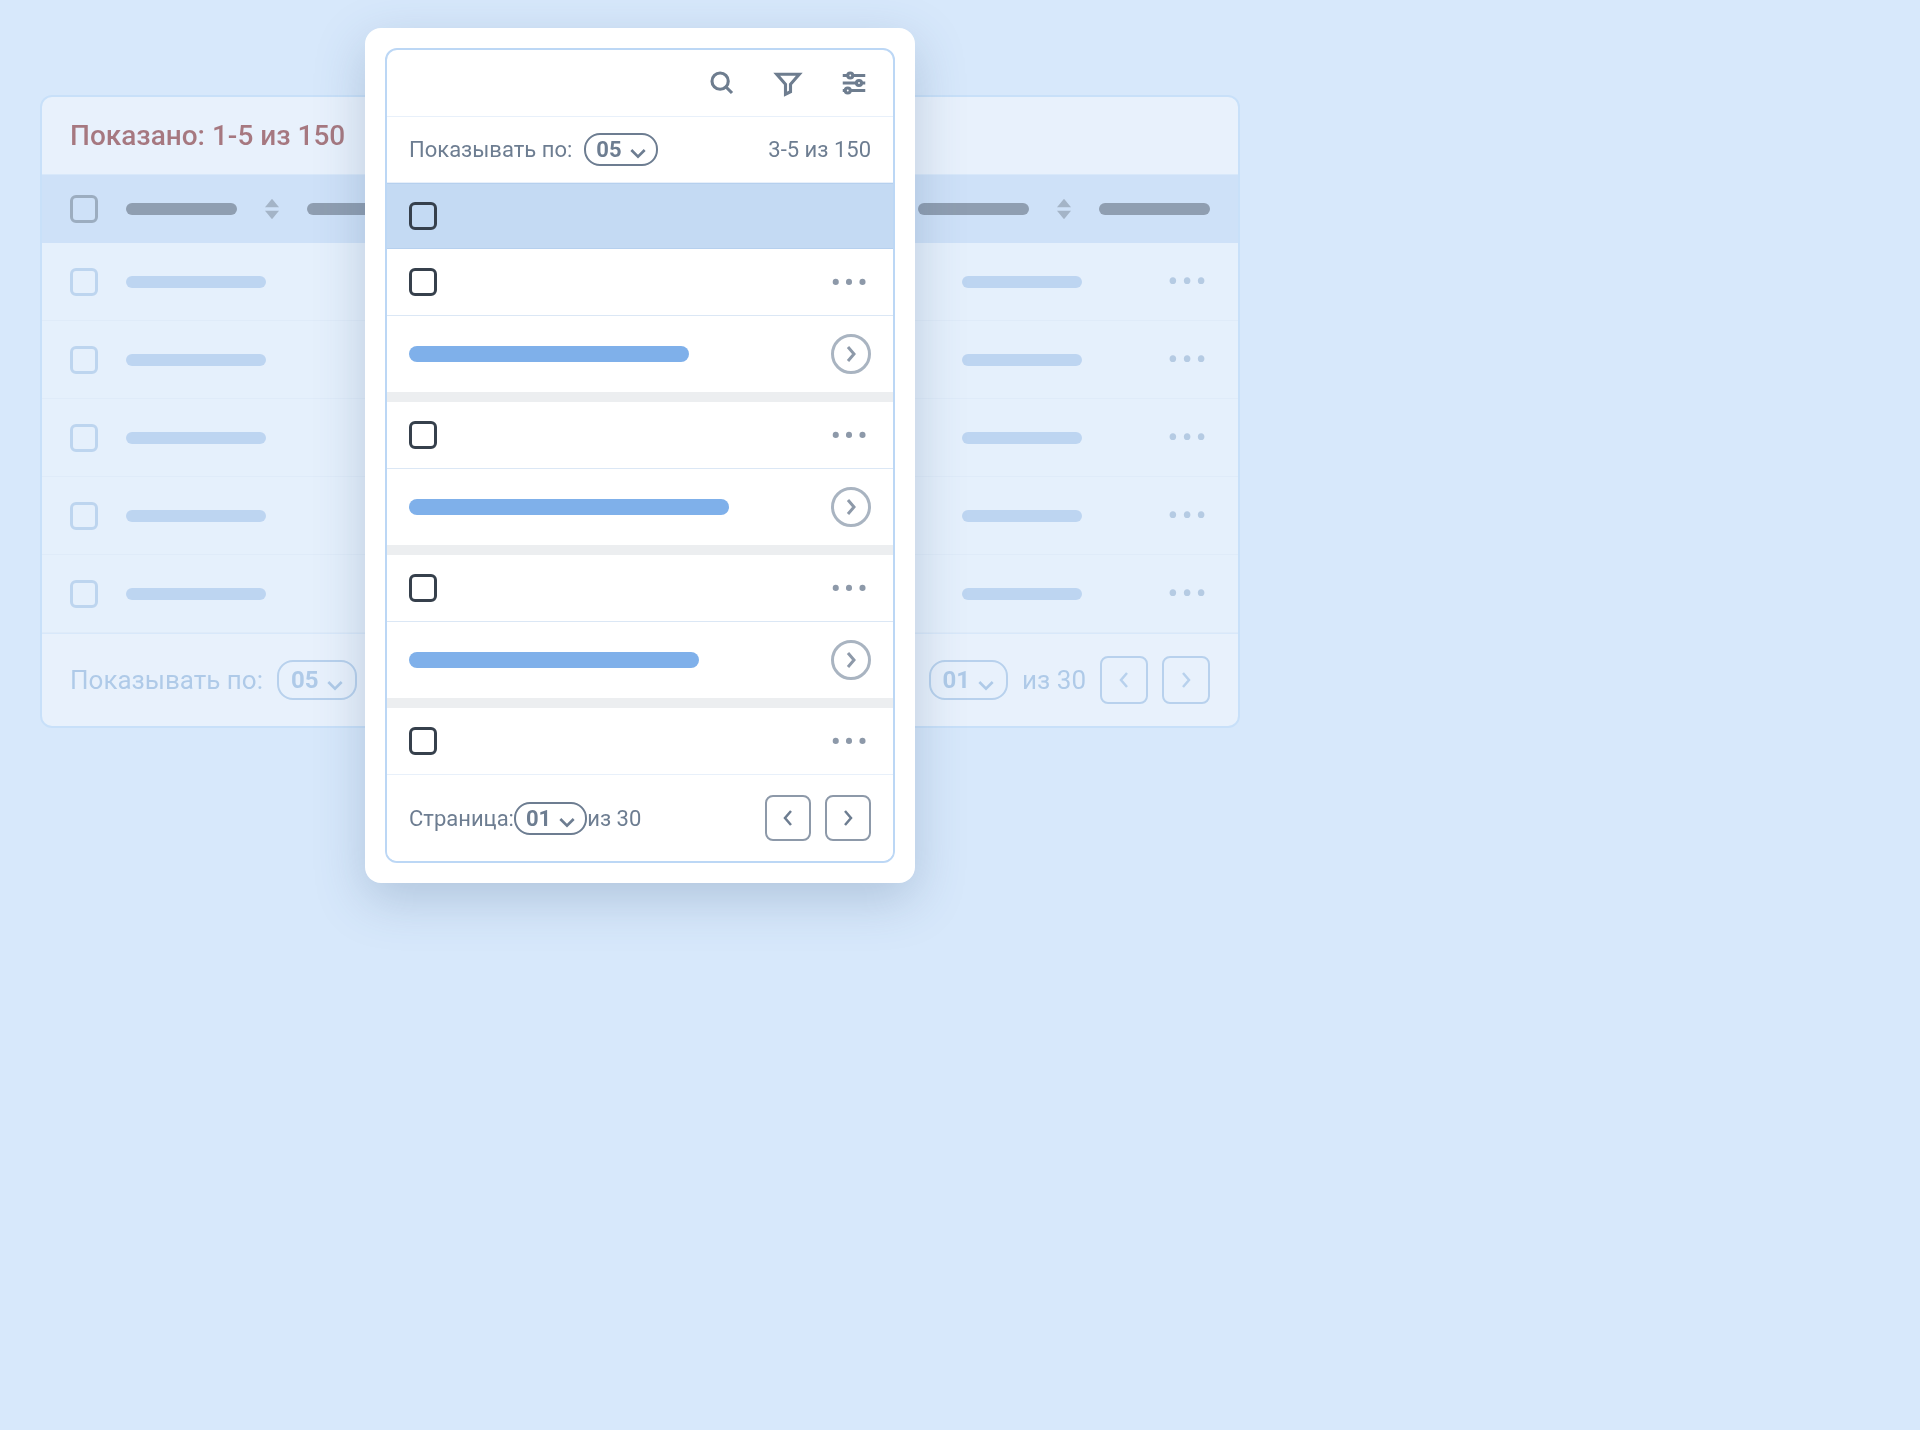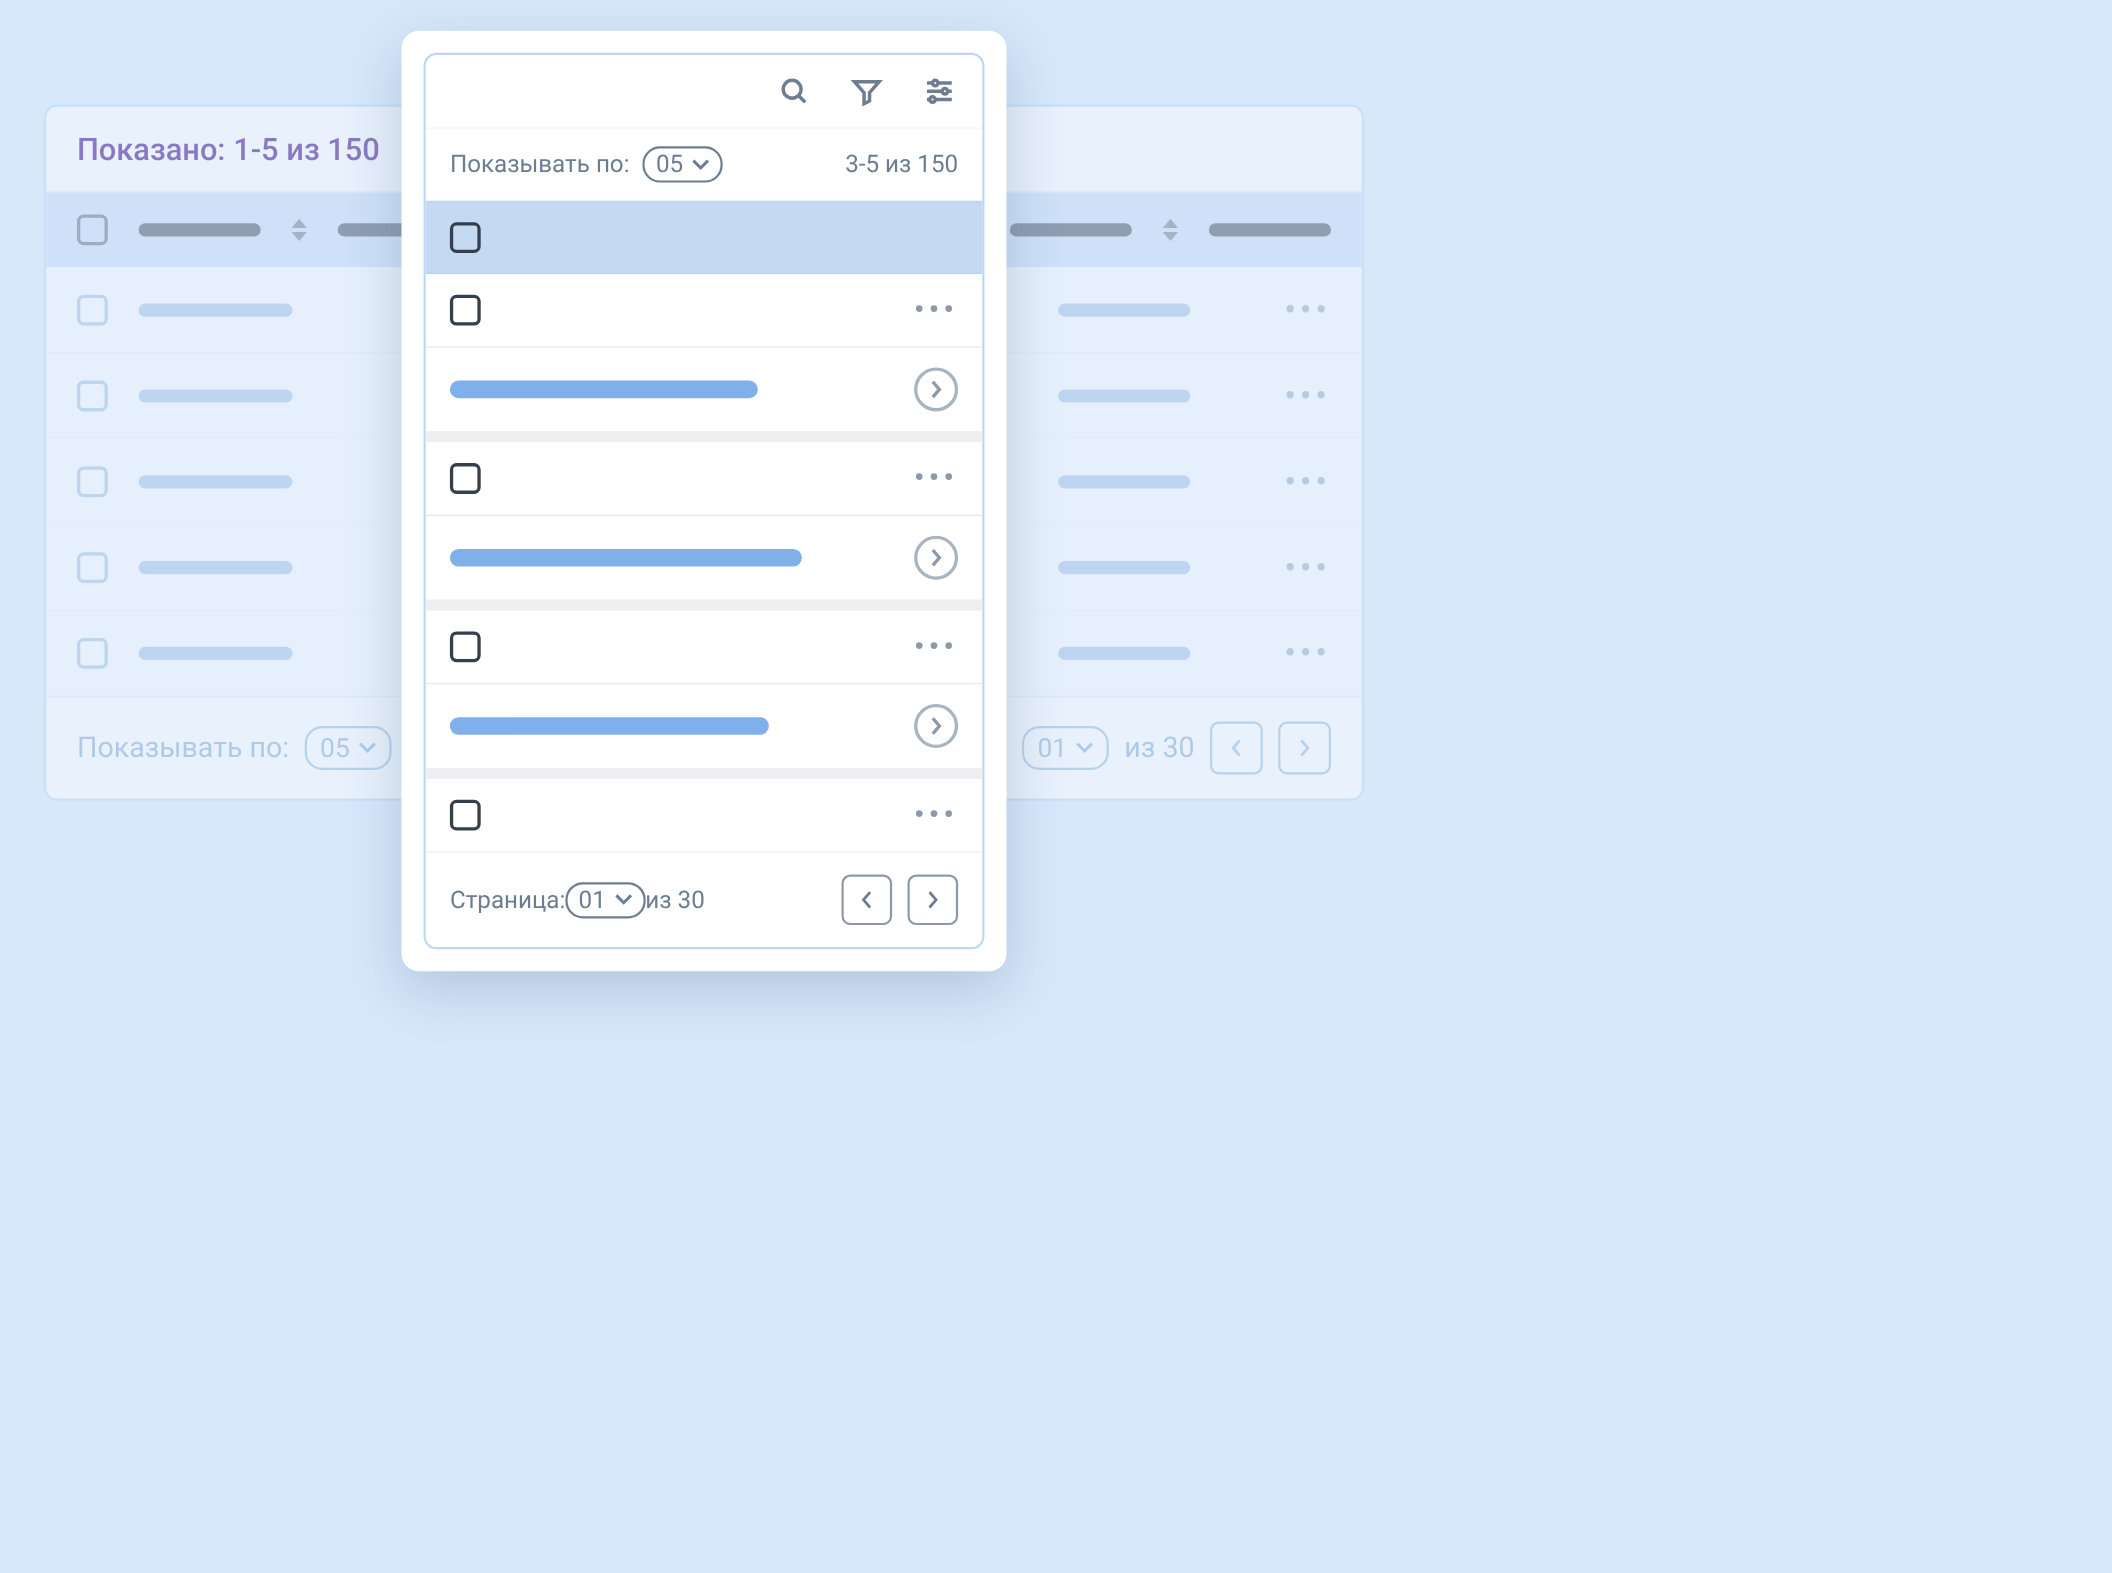--- a/index.html
+++ b/index.html
@@ -20,21 +20,21 @@
     border: 2px solid #bddaf8;
     border-radius: 12px;
     opacity: 0.55;
     overflow: hidden;
   }
   .desktop-topbar {
     display: flex; align-items: center; justify-content: space-between;
     padding: 22px 28px;
     border-bottom: 1px solid #d9e9fa;
   }
-  .desktop-topbar .left { color: #4c1d95; font-size: 28px; font-weight: 500; }
+  .desktop-topbar .left { color: #7f1d1d; font-size: 28px; font-weight: 500; }
   .desktop-topbar .icons { display: flex; gap: 44px; color: #9fbfe2; }
   .desktop-header {
     display: flex; align-items: center;
     background: #c8ddf6;
     padding: 20px 28px;
     gap: 28px;
   }
   .chk {
     width: 28px; height: 28px; border: 3px solid #6d7d91; border-radius: 6px;
     flex: 0 0 28px; background: transparent;
@@ -52,23 +52,23 @@
   }
   .cell-bar { height: 12px; border-radius: 6px; background:#a9c7ea; }
   .dots { color:#9bb4d1; letter-spacing:4px; font-size:28px; font-weight:700; flex:0 0 auto; }
   .desktop-footer {
     display:flex; align-items:center; justify-content:space-between;
     padding: 22px 28px;
     border-top:1px solid #d9e9fa;
     color:#8fb3da; font-size:26px;
   }
   .sel {
-    display:inline-flex; align-items:center; gap:8px;
+    display:inline-flex; align-items:flex-end; gap:8px;
     border:2px solid #9fbfe2; border-radius:16px; padding:4px 12px;
-    color:#8fb3da; font-size:24px; font-weight:400;
+    color:#8fb3da; font-size:24px; font-weight:700;
   }
   .sel svg { width:16px; height:16px; }
   .pg-btn {
     width:48px; height:48px; border:2px solid #9fbfe2; border-radius:8px;
     display:inline-flex; align-items:center; justify-content:center;
     background:transparent; color:#9fbfe2;
   }
 
   
   .mobile-wrap {

